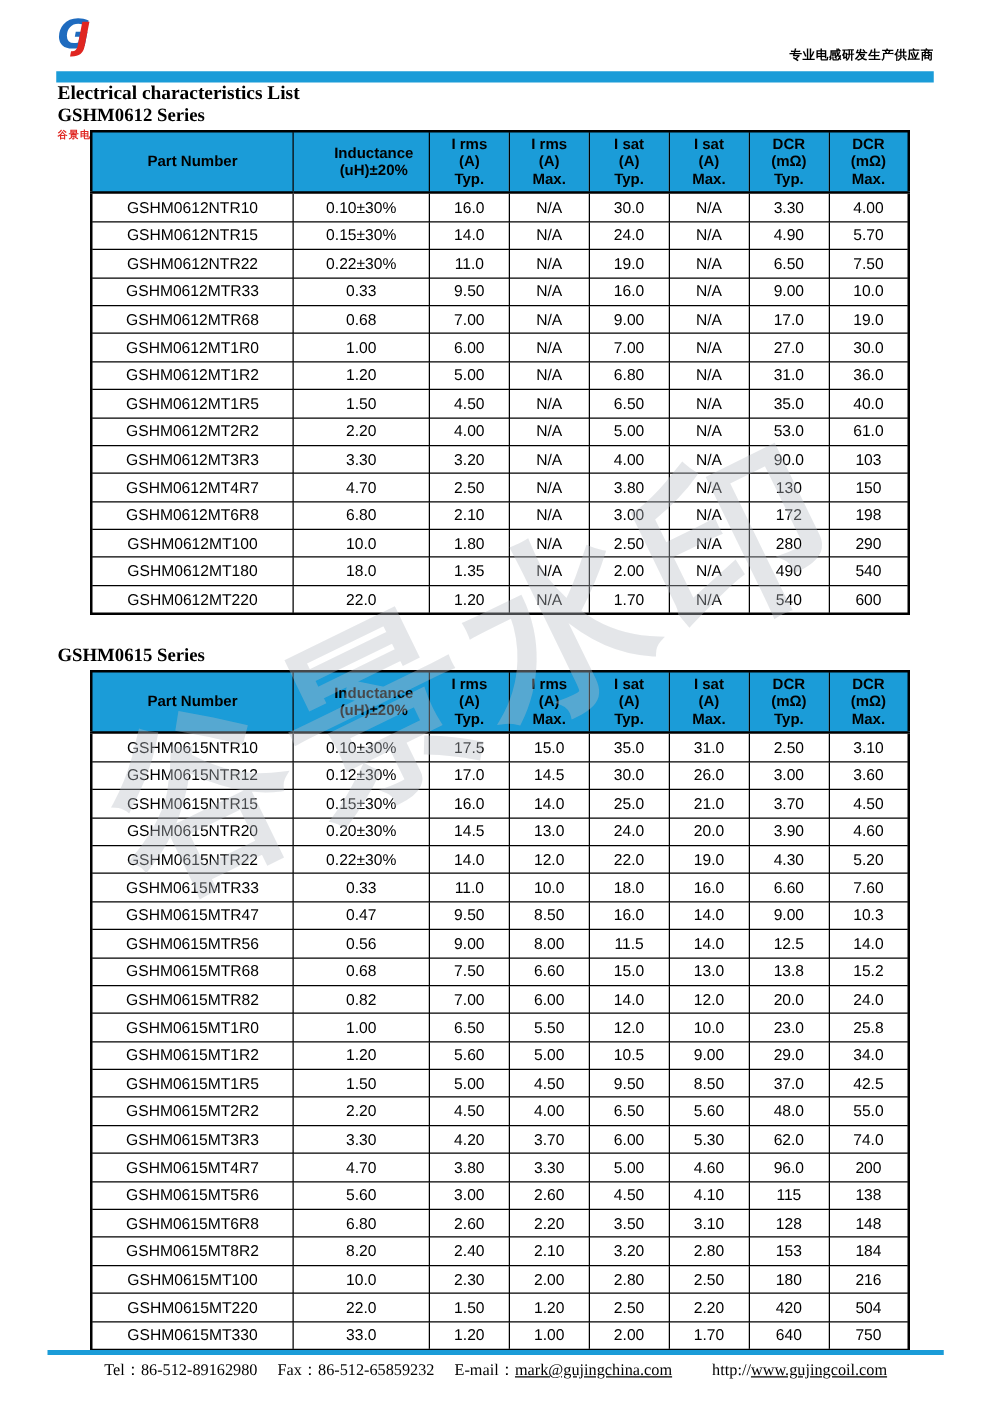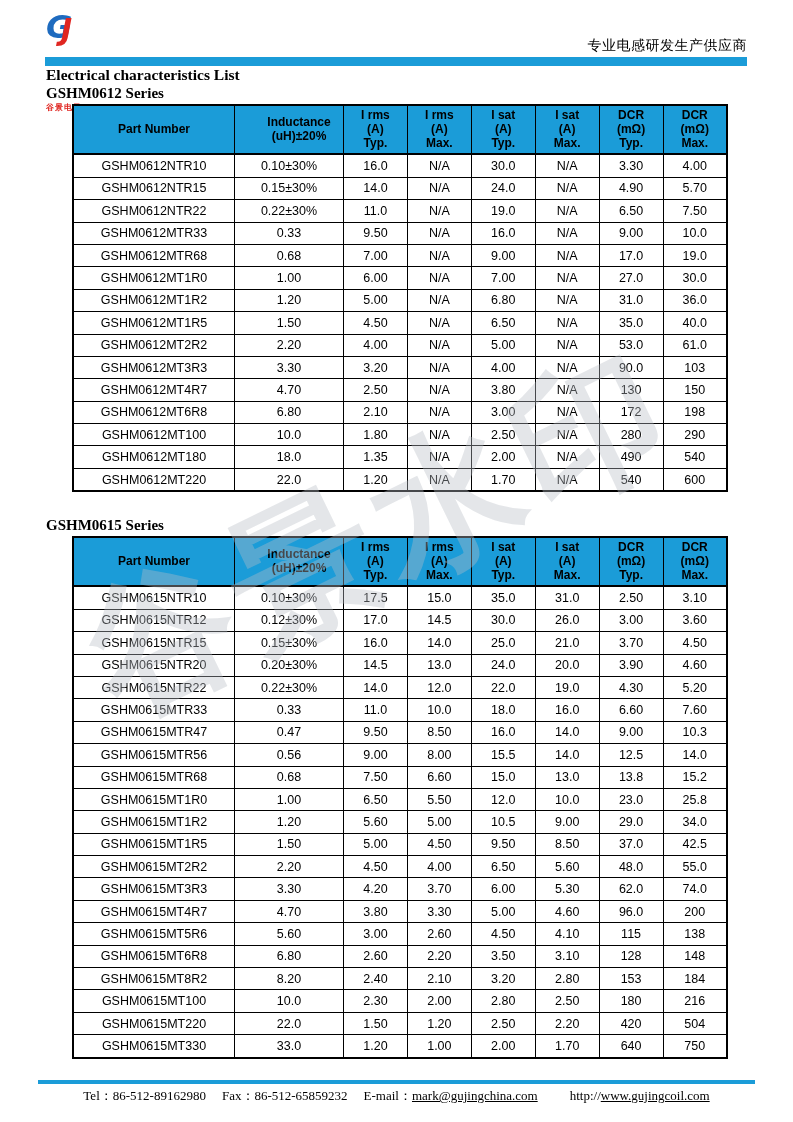--- a/index.html
+++ b/index.html
@@ -11,21 +11,21 @@
   .page{
     position:relative;width:793px;height:1122px;background:#ffffff;
     overflow:hidden;font-family:"Liberation Sans",sans-serif;color:#000;
   }
   
   .logo{position:absolute;left:46px;top:8px;width:70px;line-height:1;}
   .logo-letters{position:relative;height:36px;}
   .lg{position:absolute;left:0;top:0;font:italic 900 32px "DejaVu Sans",sans-serif;color:var(--logo-blue);}
   .lj{position:absolute;left:15px;top:4px;font:italic 900 30px "DejaVu Sans",sans-serif;color:var(--logo-red);}
   .logo-cap{margin-top:60px;font-size:8px;font-weight:bold;color:var(--logo-red);letter-spacing:1px;white-space:nowrap;}
-  .slogan{position:absolute;top:37px;right:46px;font-weight:normal;font-size:14px;letter-spacing:.5px;}
+  .slogan{position:absolute;top:37px;right:46px;font-weight:bold;font-size:10px;letter-spacing:.5px;}
   .topbar{position:absolute;left:45px;top:57px;width:702px;height:9px;background:var(--accent);}
   
   .h-main{position:absolute;left:46px;top:66px;margin:0;font:bold 15.5px "Liberation Serif",serif;}
   .h-s1{position:absolute;left:46px;top:85px;margin:0;font:bold 15px "Liberation Serif",serif;}
   .h-s2{position:absolute;left:46px;top:517px;margin:0;font:bold 15px "Liberation Serif",serif;}
   
   .tblwrap{position:absolute;left:72px;}
   .t1{top:104px;}
   .t2{top:536px;}
   .dtable{border-collapse:collapse;table-layout:fixed;width:656px;border:2.5px solid #000;background:transparent;}
@@ -350,36 +350,46 @@
             <td>16.0</td>
             <td>14.0</td>
             <td>9.00</td>
             <td>10.3</td>
           </tr>
           <tr>
             <td>GSHM0615MTR56</td>
             <td>0.56</td>
             <td>9.00</td>
             <td>8.00</td>
-            <td>15.5</td>
+            <td>11.5</td>
             <td>14.0</td>
             <td>12.5</td>
             <td>14.0</td>
           </tr>
           <tr>
             <td>GSHM0615MTR68</td>
             <td>0.68</td>
             <td>7.50</td>
             <td>6.60</td>
             <td>15.0</td>
             <td>13.0</td>
             <td>13.8</td>
             <td>15.2</td>
           </tr>
           <tr>
+            <td>GSHM0615MTR82</td>
+            <td>0.82</td>
+            <td>7.00</td>
+            <td>6.00</td>
+            <td>14.0</td>
+            <td>12.0</td>
+            <td>20.0</td>
+            <td>24.0</td>
+          </tr>
+          <tr>
             <td>GSHM0615MT1R0</td>
             <td>1.00</td>
             <td>6.50</td>
             <td>5.50</td>
             <td>12.0</td>
             <td>10.0</td>
             <td>23.0</td>
             <td>25.8</td>
           </tr>
           <tr>

